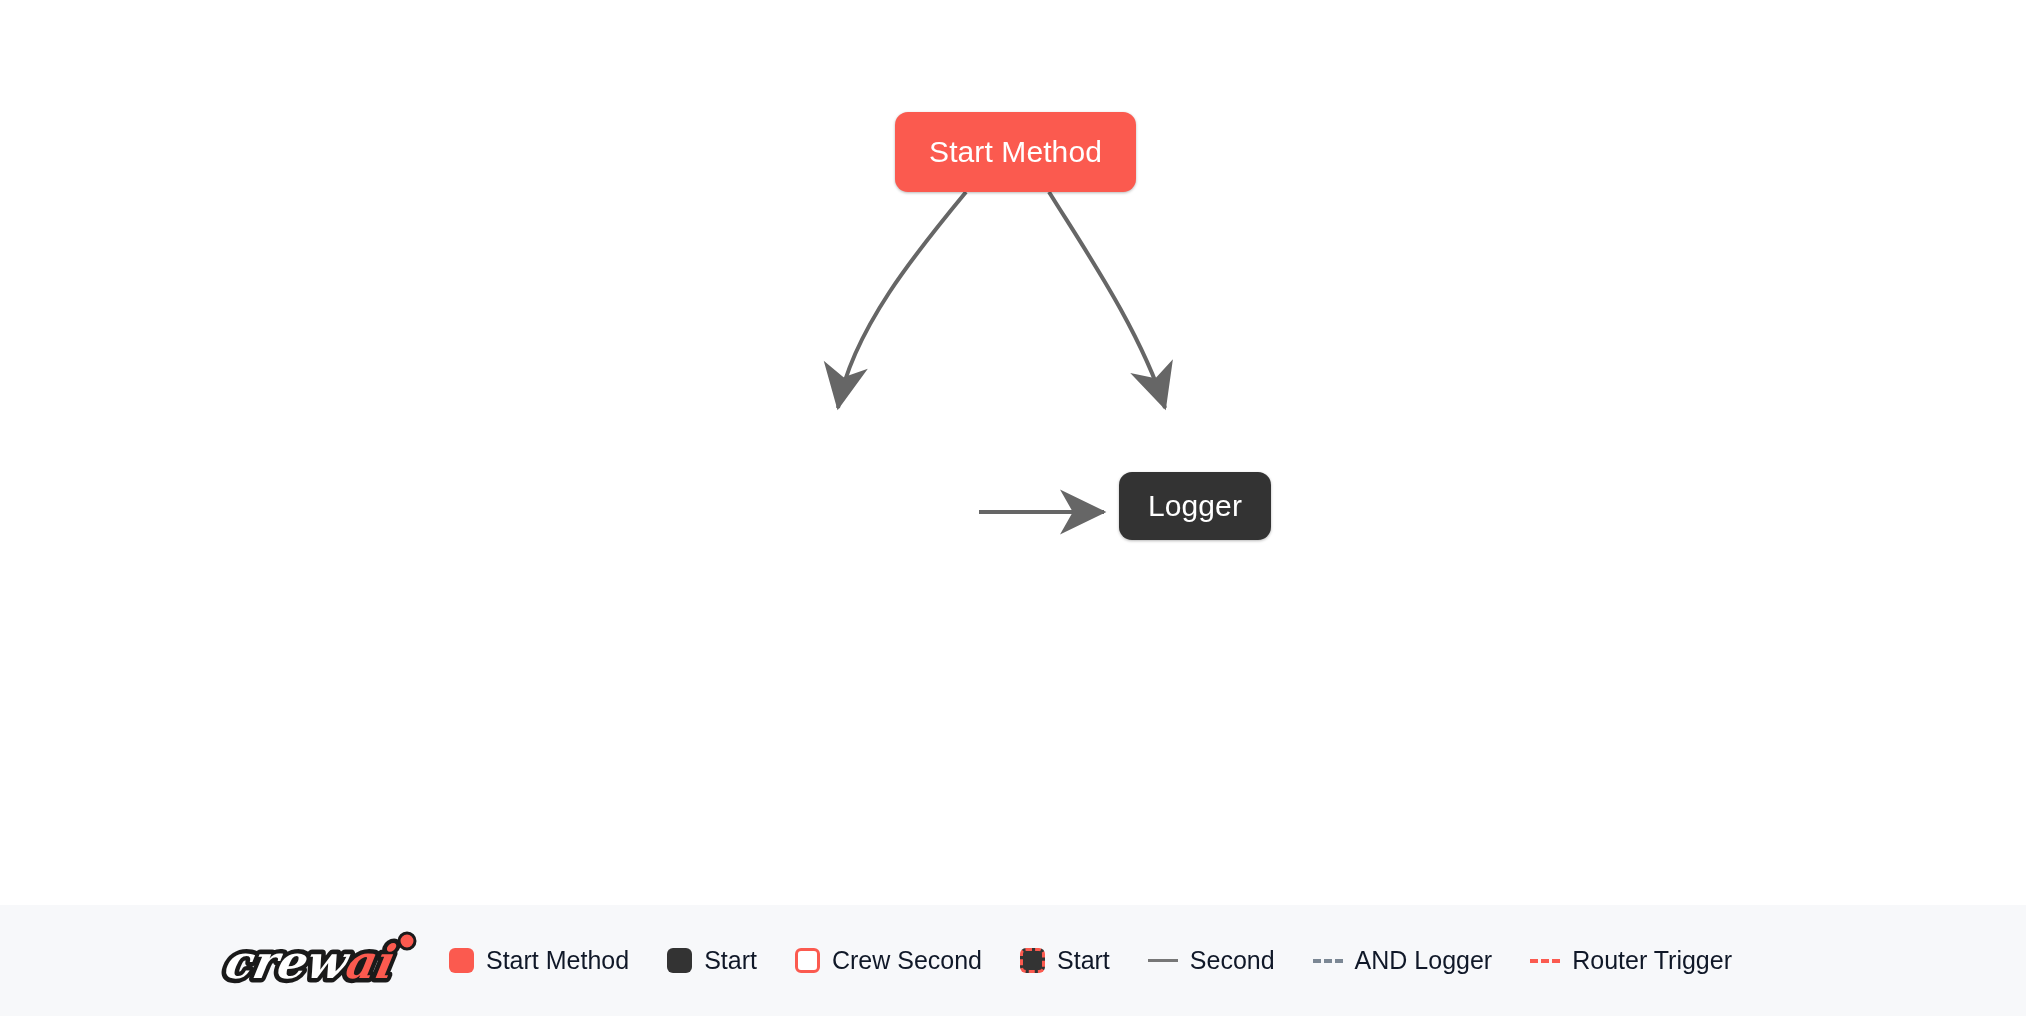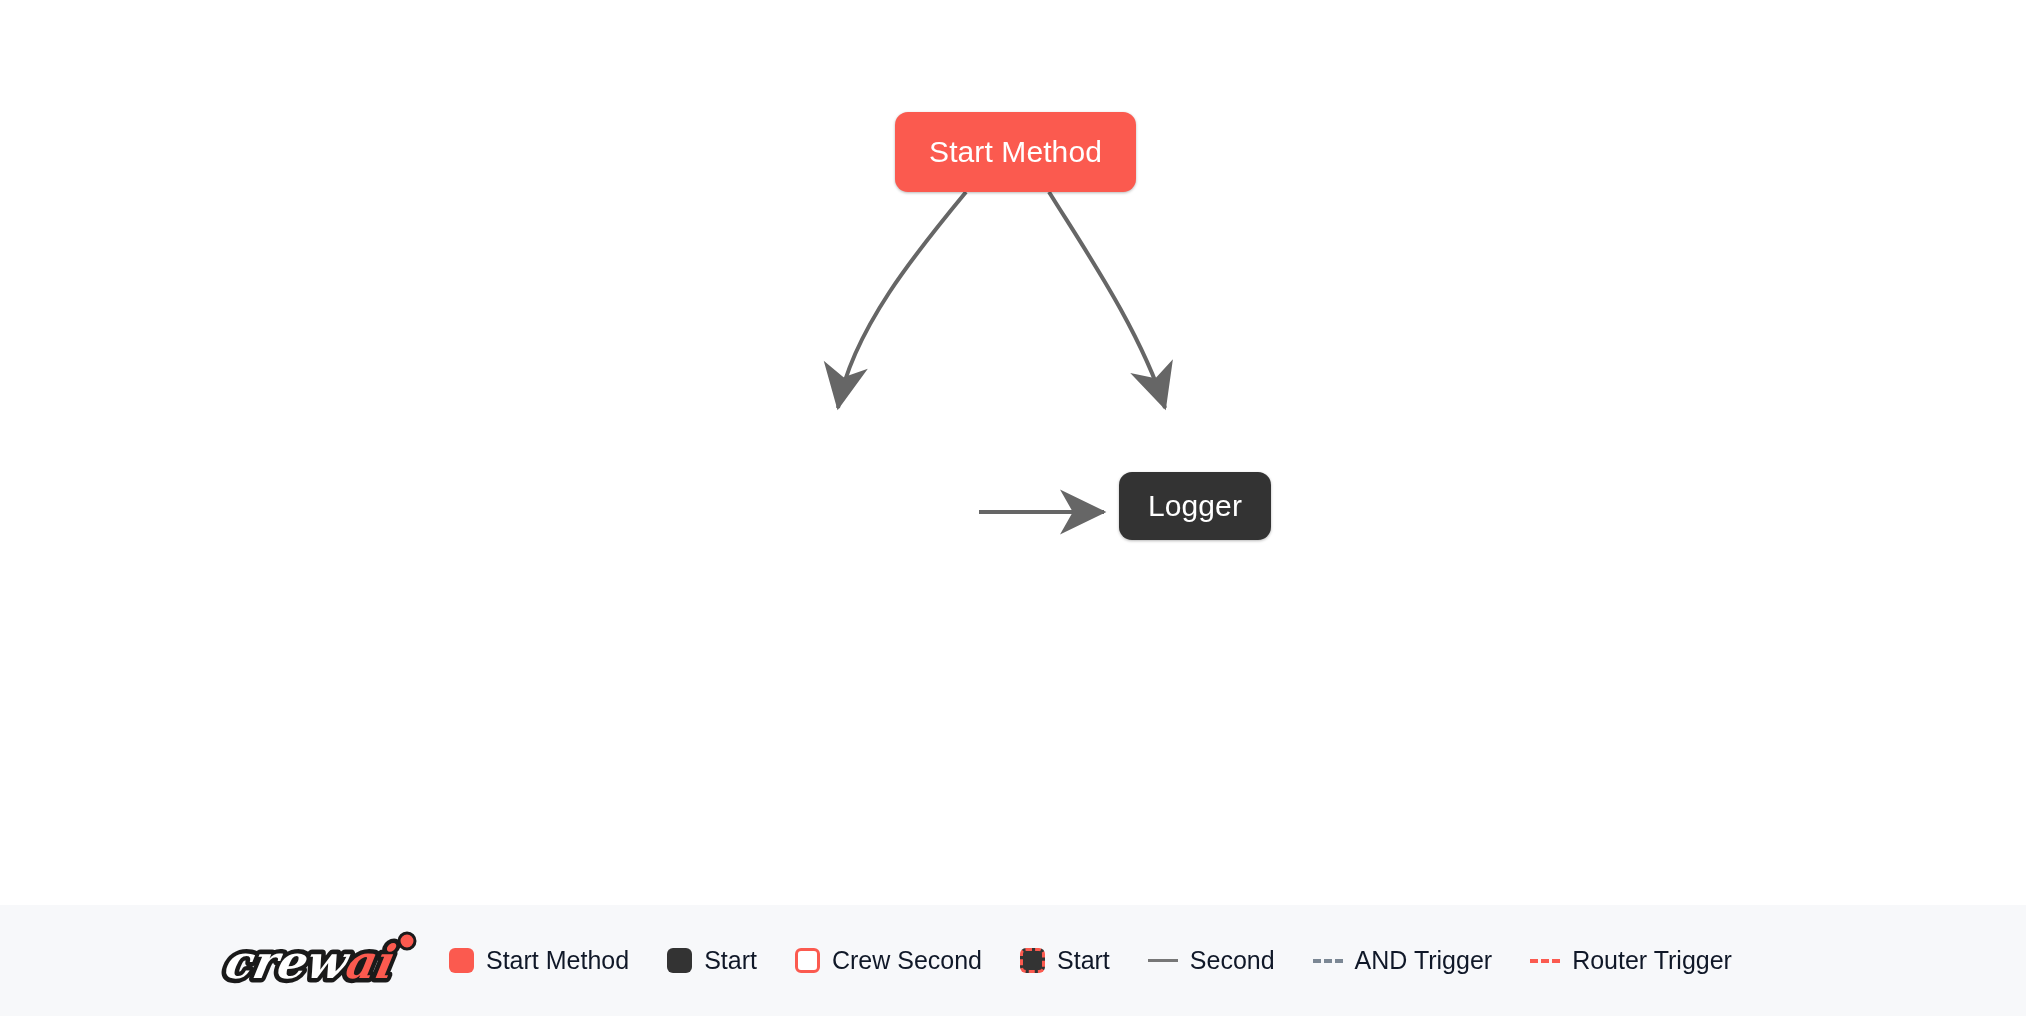--- a/index.html
+++ b/index.html
@@ -183,21 +183,21 @@
       <span class="legend-label">Start</span>
     </div>
 
     <div class="legend-item">
       <span class="line-swatch"></span>
       <span class="legend-label">Second</span>
     </div>
 
     <div class="legend-item">
       <span class="line-swatch dashed-and"></span>
-      <span class="legend-label">AND Trigger</span>
+      <span class="legend-label">AND Logger</span>
     </div>
 
     <div class="legend-item">
       <span class="line-swatch dashed-router"></span>
       <span class="legend-label">Router Trigger</span>
     </div>
 
   </div>
 </div>
 

